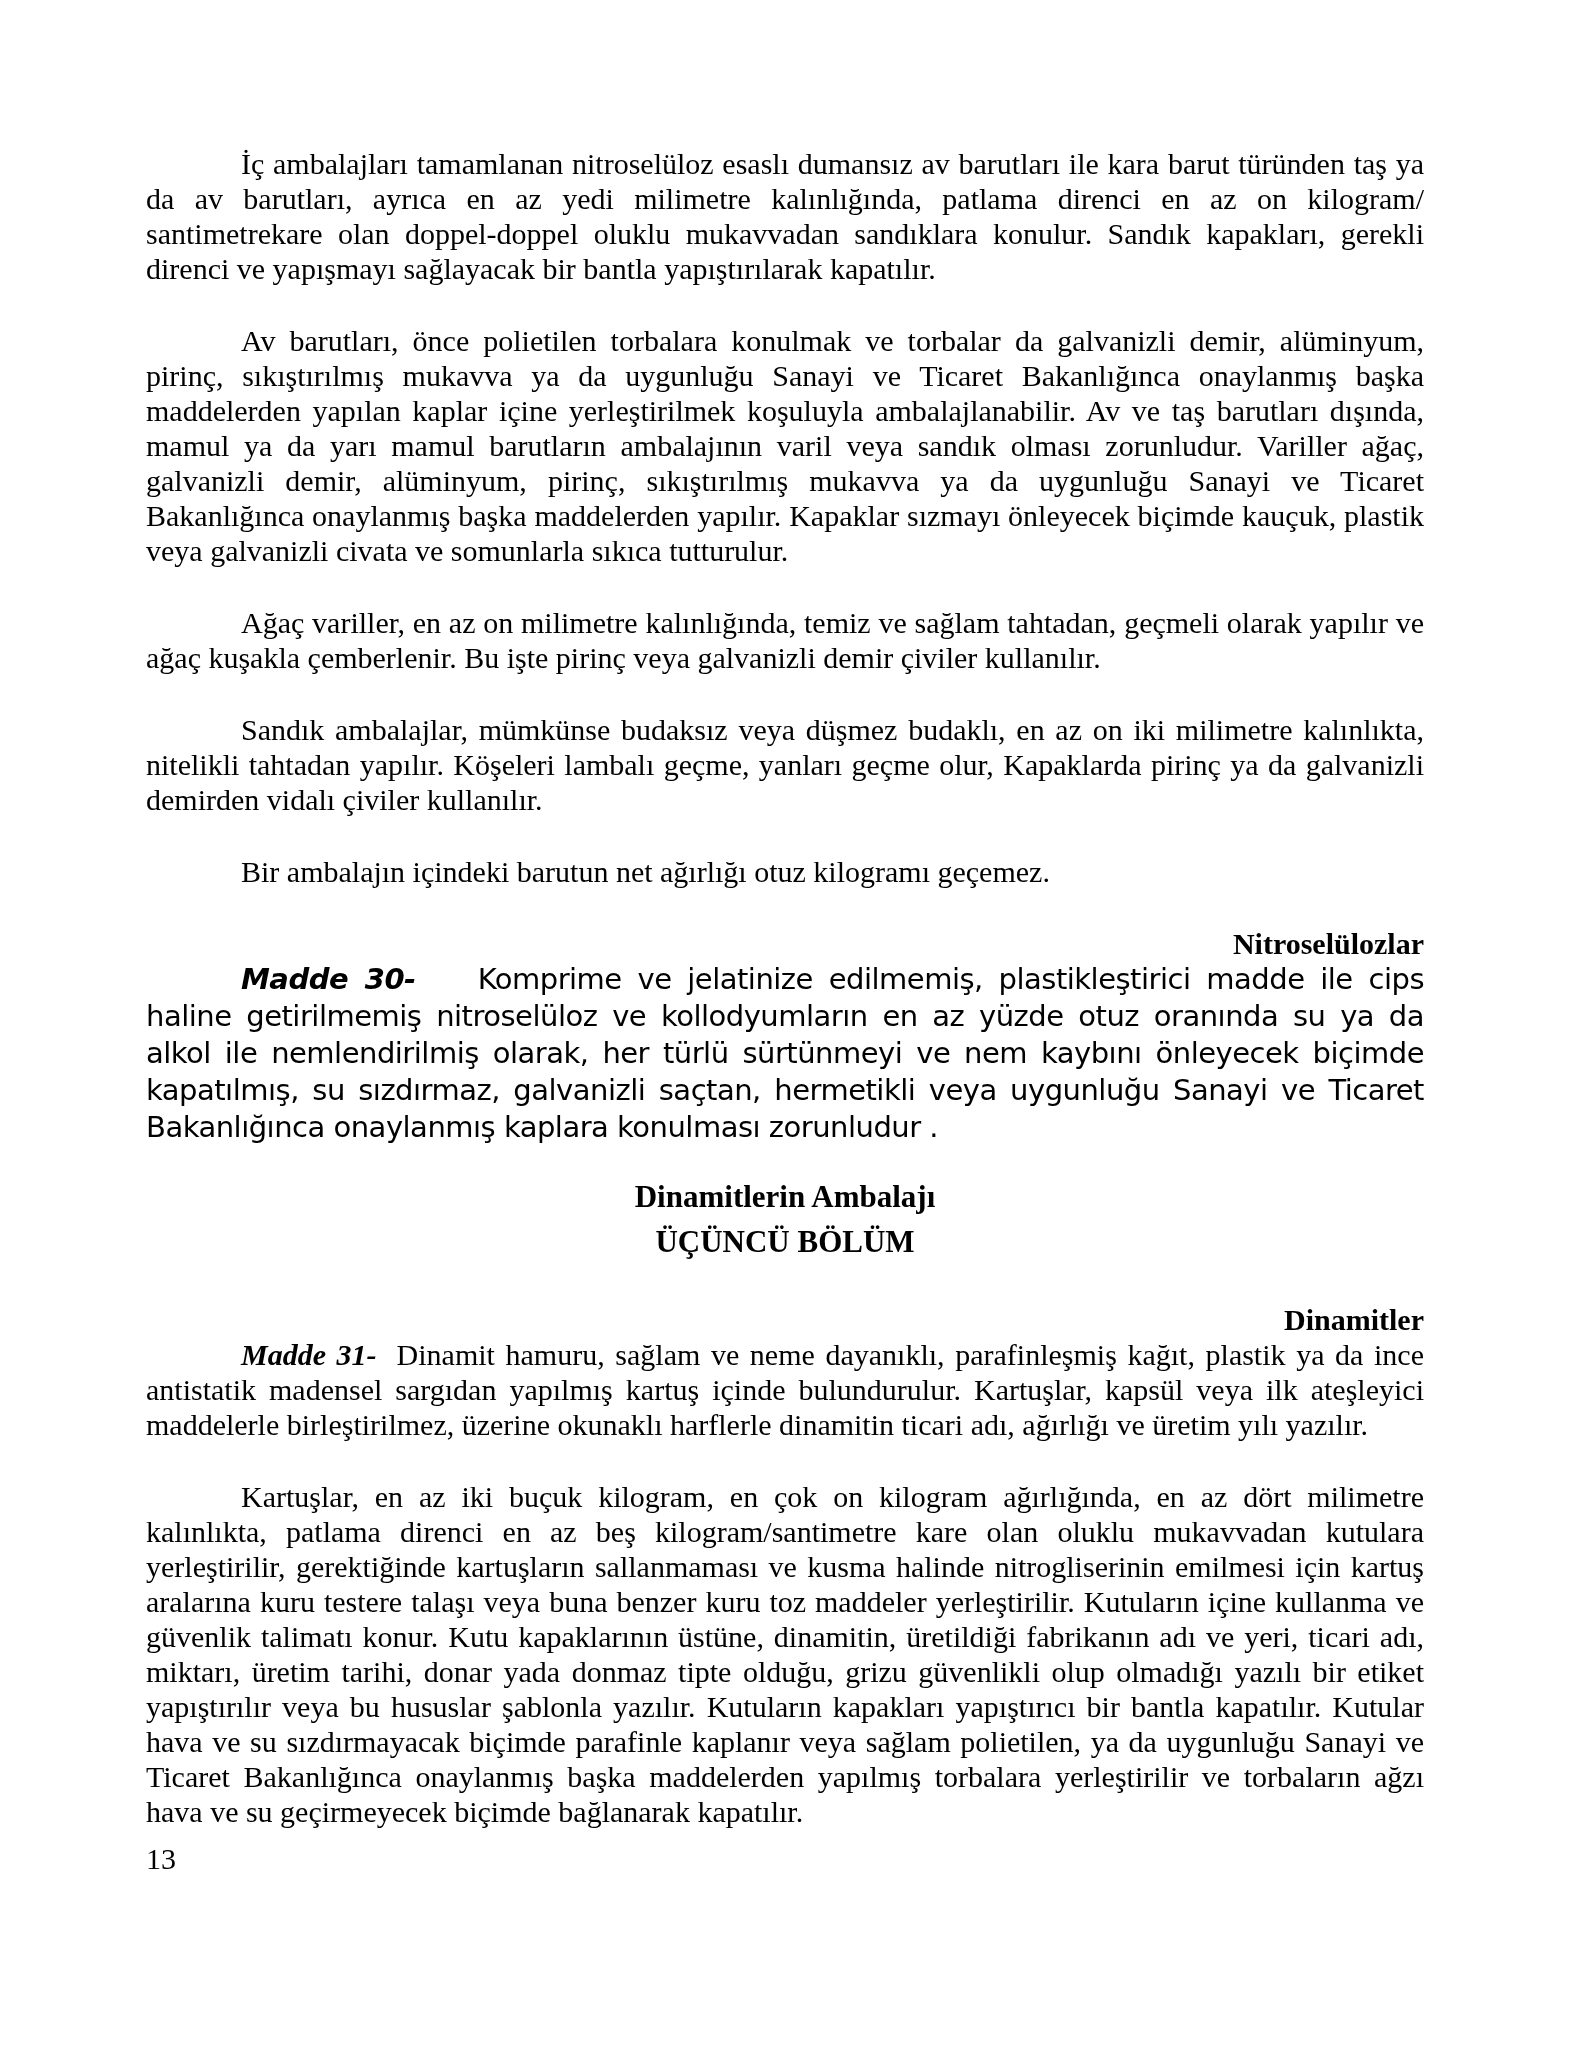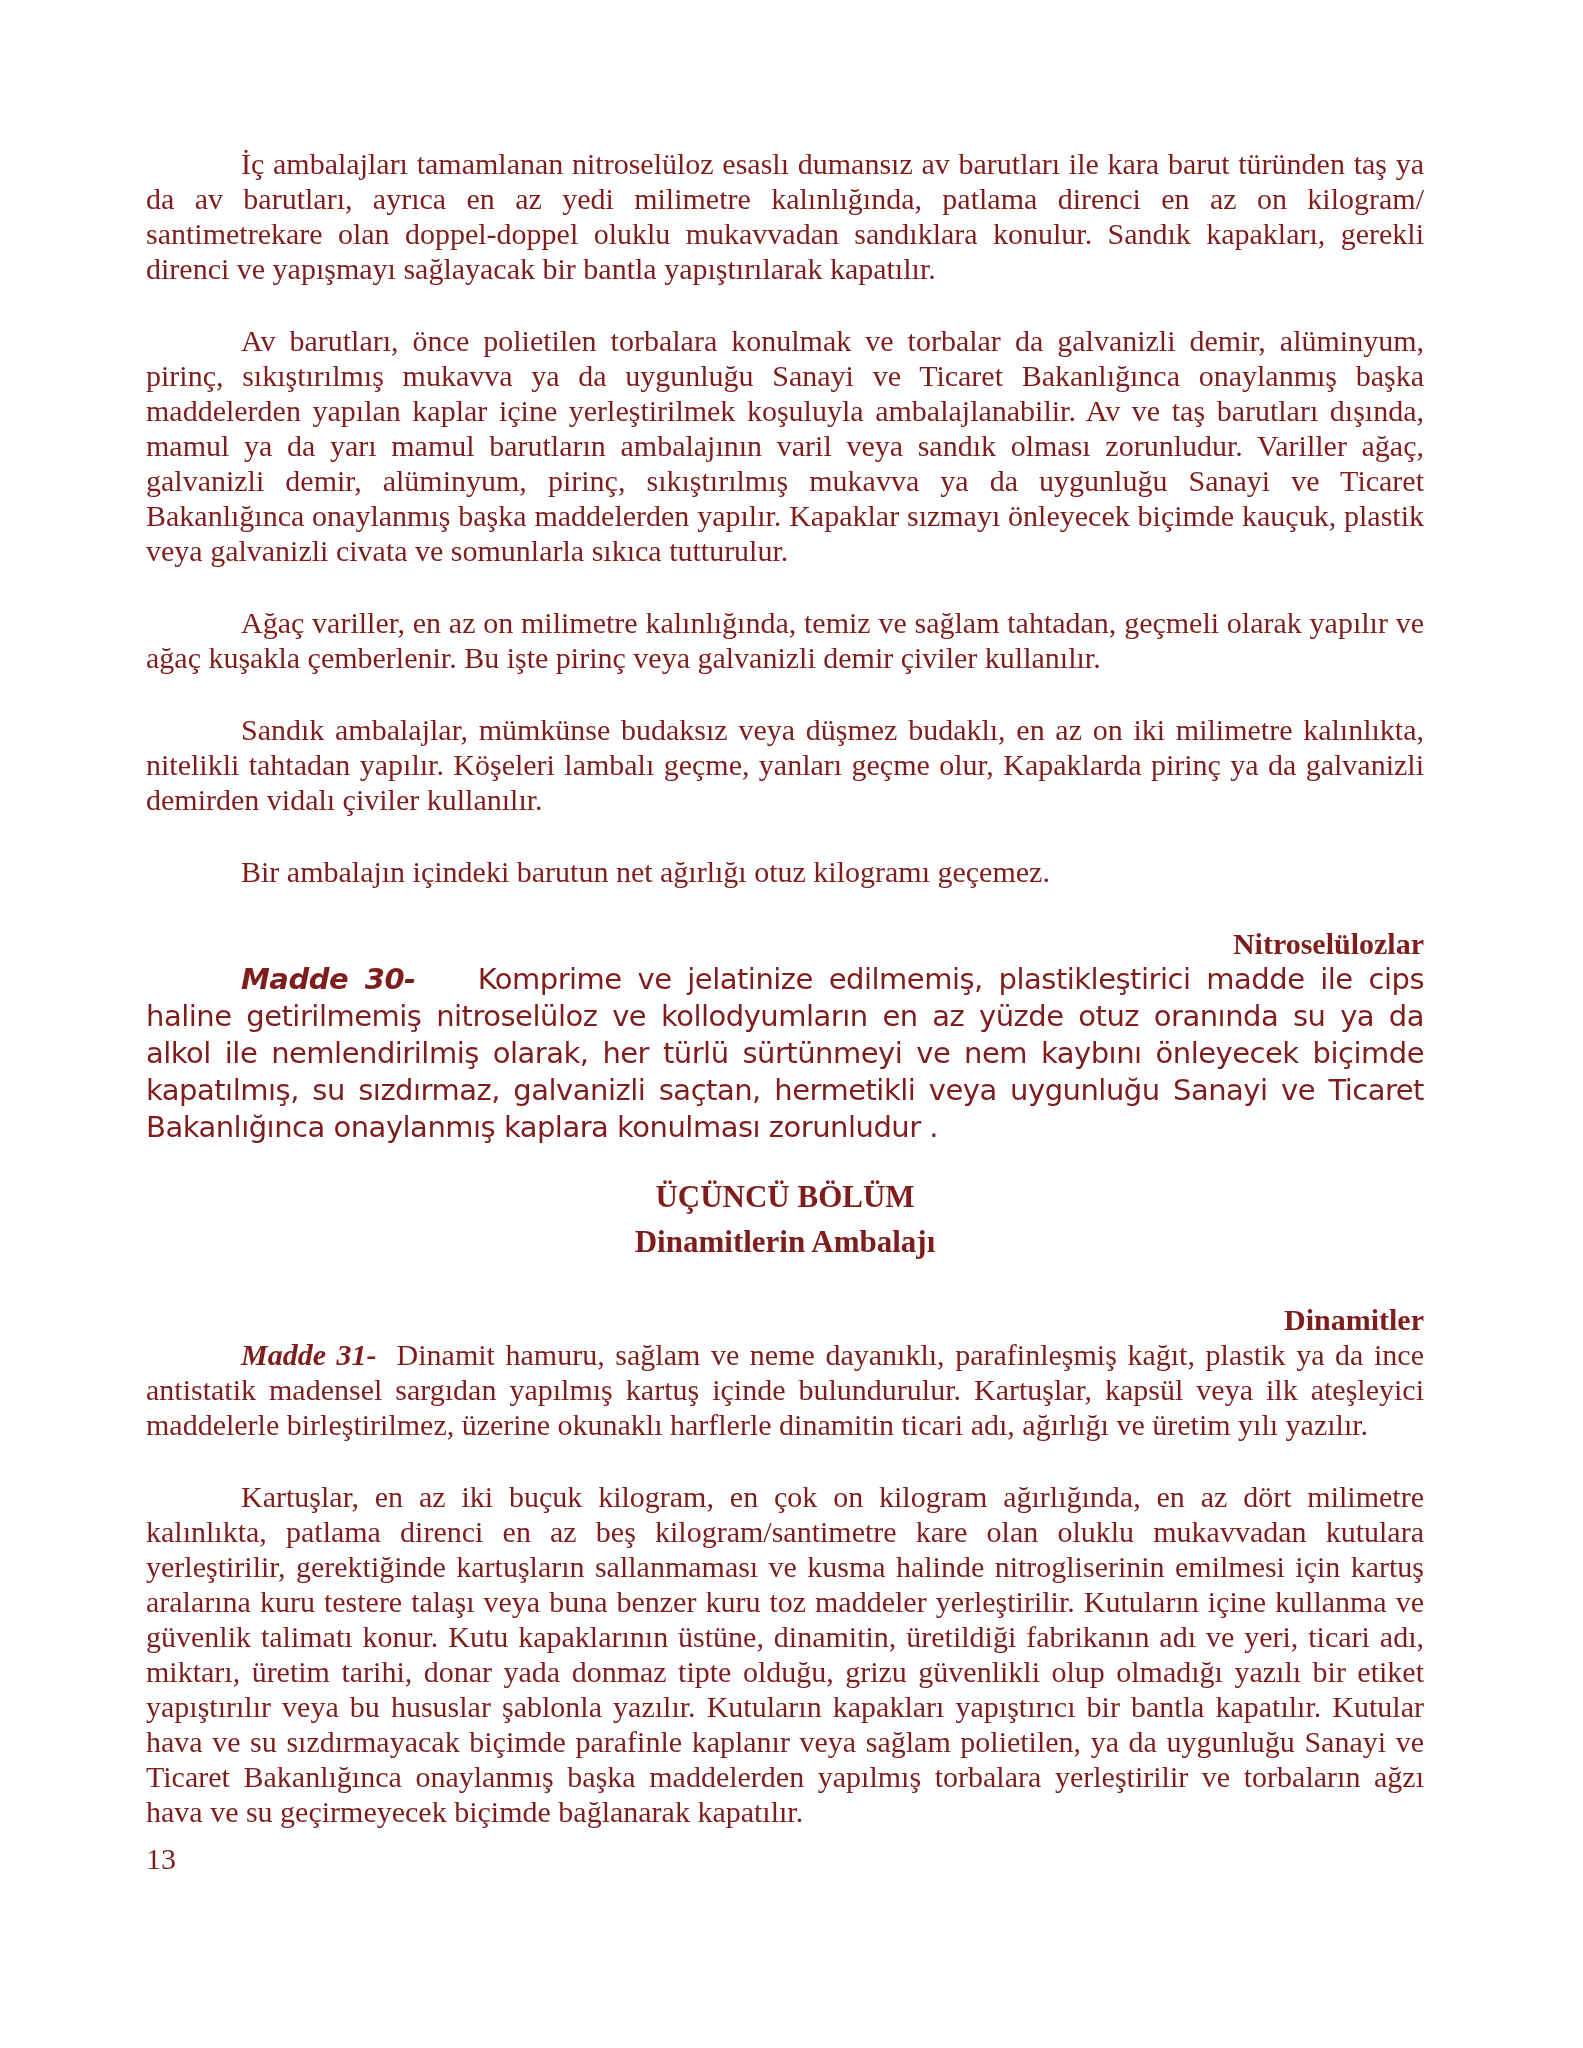--- a/index.html
+++ b/index.html
@@ -6,21 +6,21 @@
     margin: 0;
     padding: 0;
     background: #ffffff;
   }
   .page {
     position: relative;
     width: 1572px;
     height: 2048px;
     box-sizing: border-box;
     background: #ffffff;
-    color: #7f1d1d;
+    color: #000000;
     padding: 146px 148px 0 146px;
     font-family: "Liberation Serif", serif;
     font-size: 30px;
     line-height: 35px;
     text-align: justify;
     overflow: hidden;
   }
   p.body {
     margin: 0 0 37px 0;
     text-indent: 95px;
@@ -85,22 +85,22 @@
 
   <p class="body">Sandık ambalajlar, mümkünse budaksız veya düşmez budaklı, en az on iki milimetre kalınlıkta, nitelikli tahtadan yapılır. Köşeleri lambalı geçme, yanları geçme olur, Kapaklarda pirinç ya da galvanizli demirden vidalı çiviler kullanılır.</p>
 
   <p class="body">Bir ambalajın içindeki barutun net ağırlığı otuz kilogramı geçemez.</p>
 
   <p class="heading-run-in">Nitroselülozlar</p>
 
   <p class="article-sans"><span class="article-label">Madde 30-</span><span class="tab-gap"></span><span>Komprime ve jelatinize edilmemiş, plastikleştirici madde ile cips haline getirilmemiş nitroselüloz ve kollodyumların en az yüzde otuz oranında su ya da alkol ile nemlendirilmiş olarak, her türlü sürtünmeyi ve nem kaybını önleyecek biçimde kapatılmış, su sızdırmaz, galvanizli saçtan, hermetikli veya uygunluğu Sanayi ve Ticaret Bakanlığınca onaylanmış kaplara konulması zorunludur .</span></p>
 
   <div class="section-head">
+    <div>Dinamitlerin Ambalajı</div>
     <div>ÜÇÜNCÜ BÖLÜM</div>
-    <div>Dinamitlerin Ambalajı</div>
   </div>
 
   <p class="heading-run-in">Dinamitler</p>
 
   <p class="article-serif"><span class="article-label">Madde 31-</span><span class="tab-gap-sm"></span><span>Dinamit hamuru, sağlam ve neme dayanıklı, parafinleşmiş kağıt, plastik ya da ince antistatik madensel sargıdan yapılmış kartuş içinde bulundurulur. Kartuşlar, kapsül veya ilk ateşleyici maddelerle birleştirilmez, üzerine okunaklı harflerle dinamitin ticari adı, ağırlığı ve üretim yılı yazılır.</span></p>
 
   <p class="body no-gap">Kartuşlar, en az iki buçuk kilogram, en çok on kilogram ağırlığında, en az dört milimetre kalınlıkta, patlama direnci en az beş kilogram/santimetre kare olan oluklu mukavvadan kutulara yerleştirilir, gerektiğinde kartuşların sallanmaması ve kusma halinde nitrogliserinin emilmesi için kartuş aralarına kuru testere talaşı veya buna benzer kuru toz maddeler yerleştirilir. Kutuların içine kullanma ve güvenlik talimatı konur. Kutu kapaklarının üstüne, dinamitin, üretildiği fabrikanın adı ve yeri, ticari adı, miktarı, üretim tarihi, donar yada donmaz tipte olduğu, grizu güvenlikli olup olmadığı yazılı bir etiket yapıştırılır veya bu hususlar şablonla yazılır. Kutuların kapakları yapıştırıcı bir bantla kapatılır. Kutular hava ve su sızdırmayacak biçimde parafinle kaplanır veya sağlam polietilen, ya da uygunluğu Sanayi ve Ticaret Bakanlığınca onaylanmış başka maddelerden yapılmış torbalara yerleştirilir ve torbaların ağzı hava ve su geçirmeyecek biçimde bağlanarak kapatılır.</p>
 
   <p class="page-number">13</p>
 

